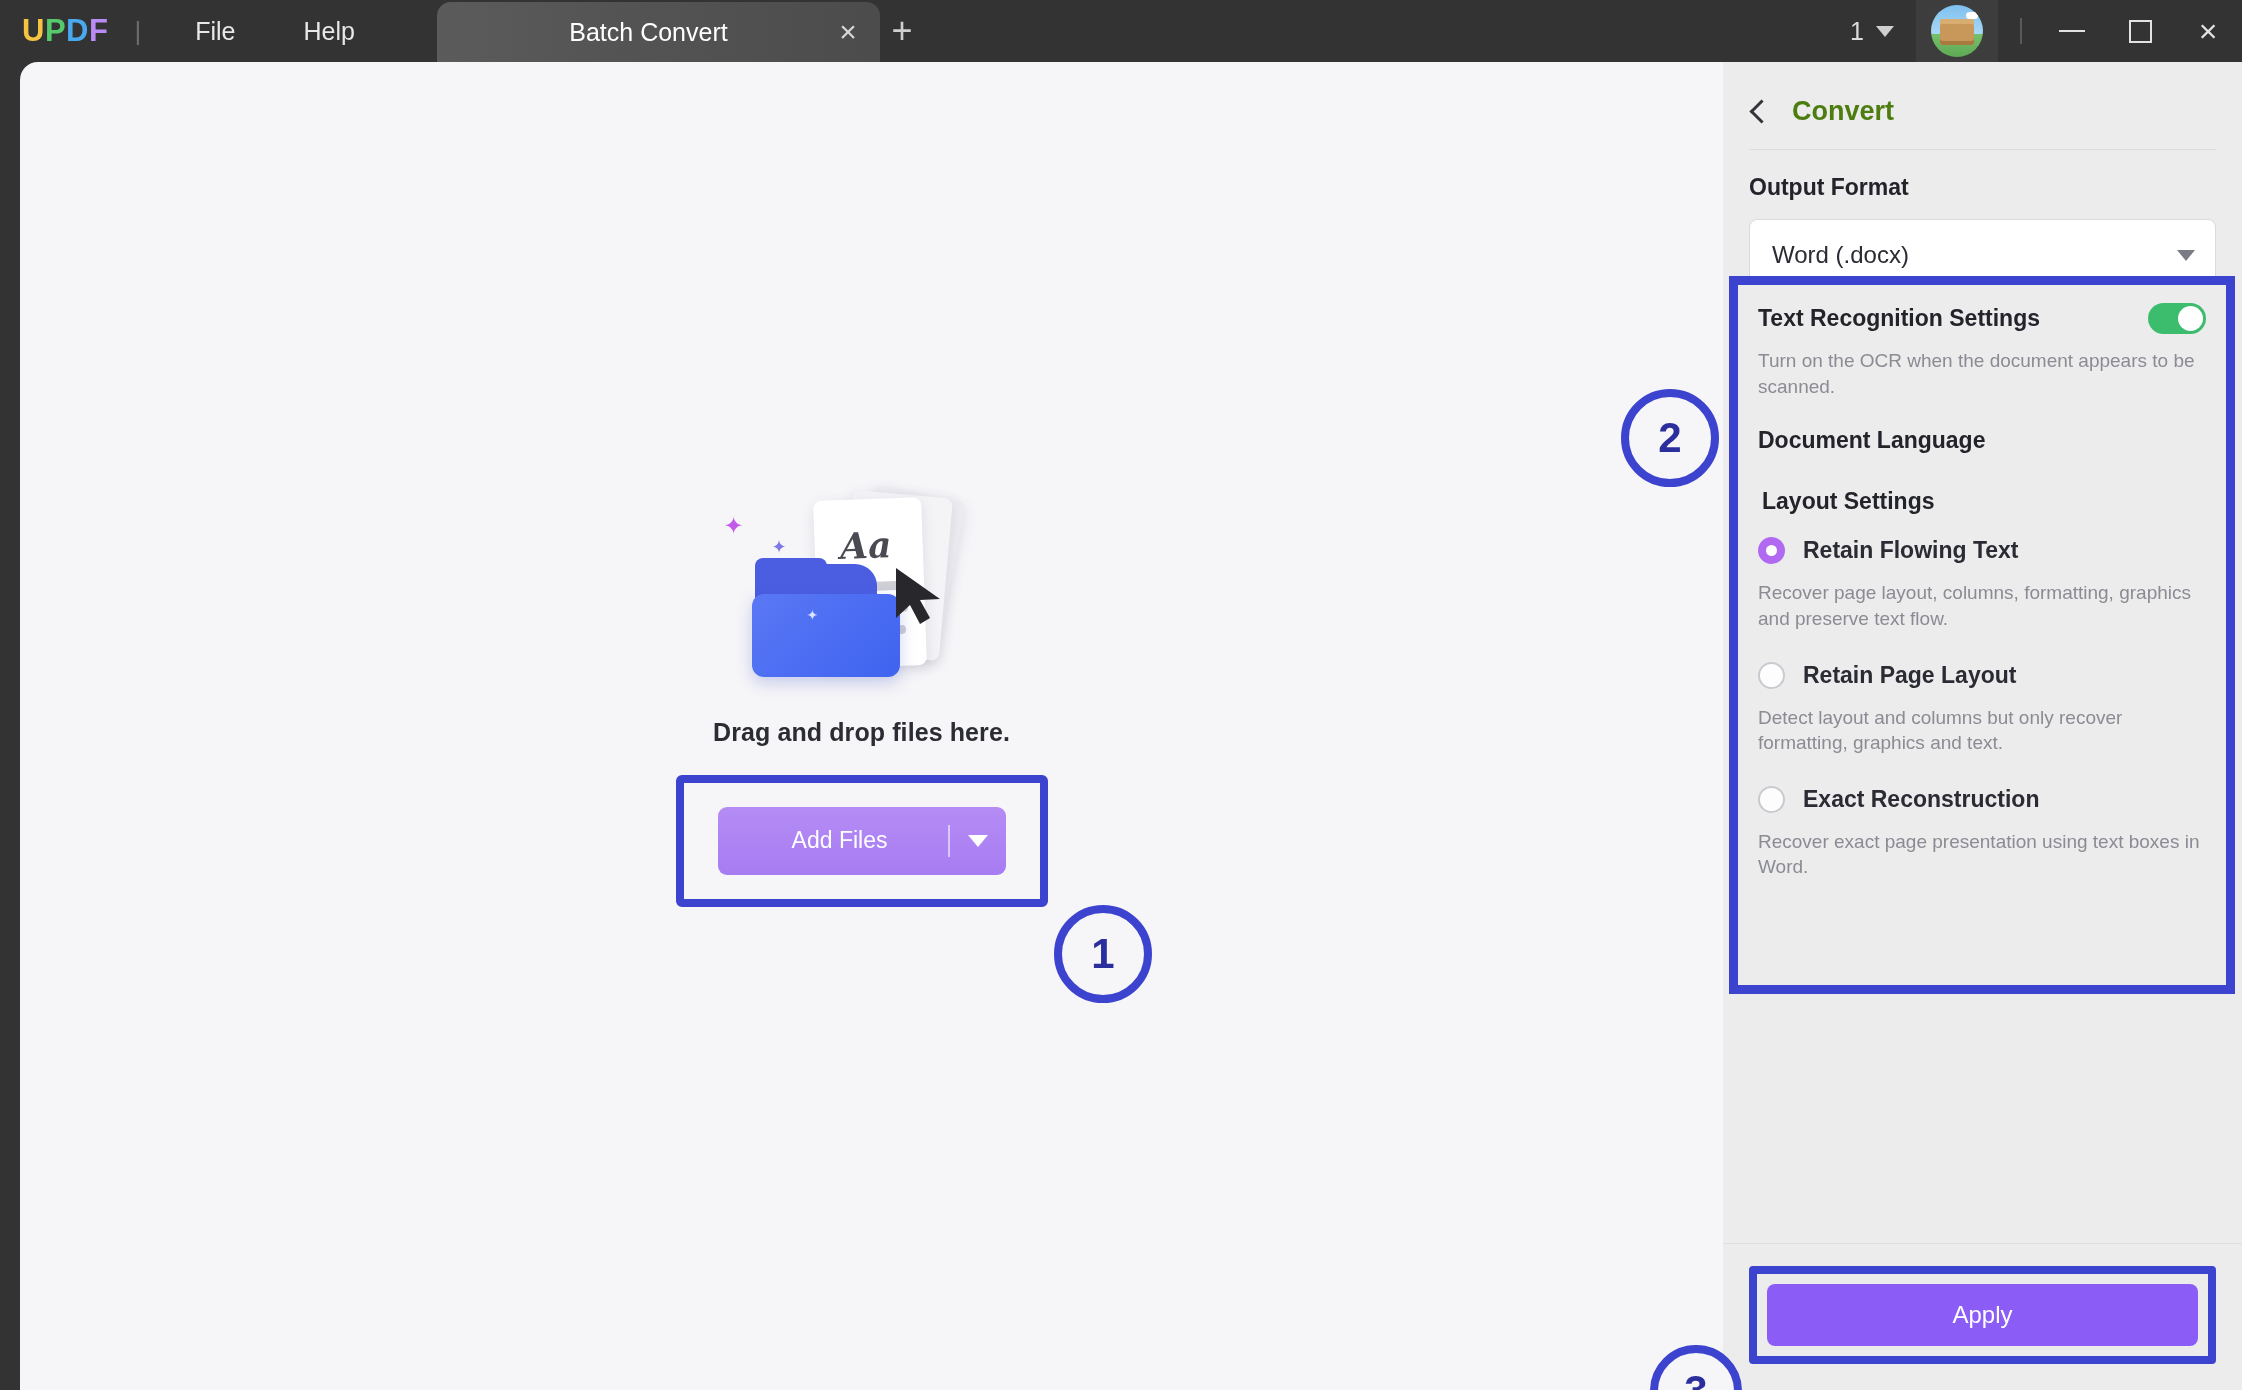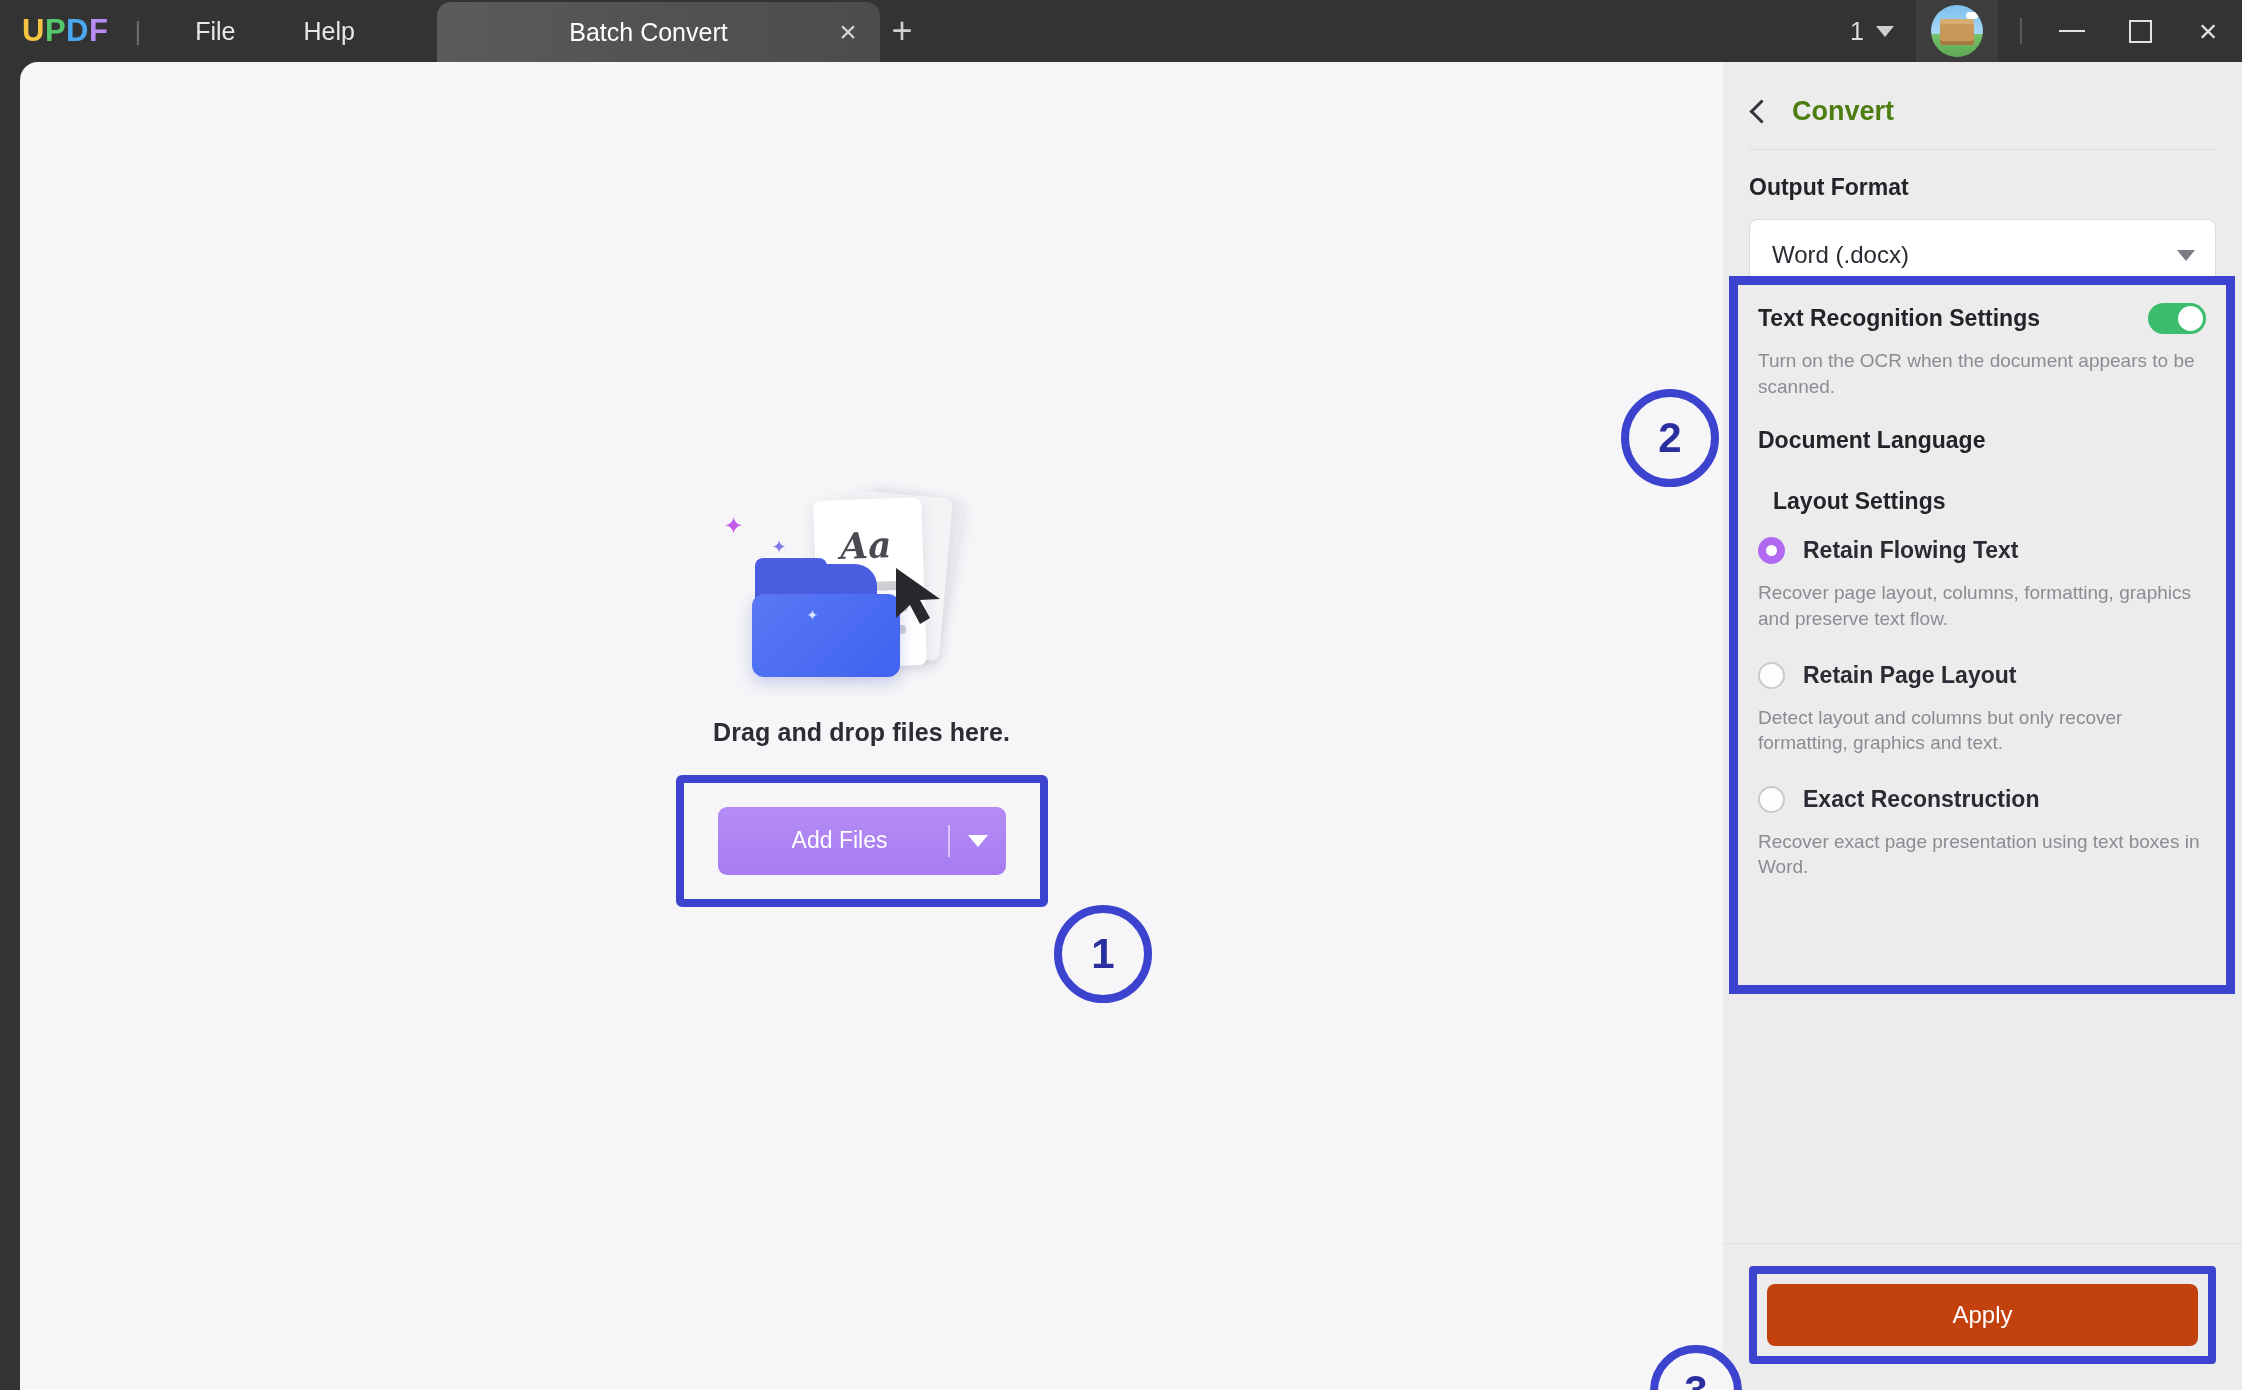--- a/index.html
+++ b/index.html
@@ -304,21 +304,21 @@
   }
   .toggle .knob {
     position: absolute; right: 3px; top: 3px;
     width: 25px; height: 25px; border-radius: 50%; background: #fff;
   }
   .hint {
     font-size: 19px; color: #8b8b93; line-height: 1.35;
     margin-bottom: 28px;
   }
   .doclang-label { margin-bottom: 16px; display: block; }
-  .layout-label { margin: 34px 0 22px 15px; display: block; }
+  .layout-label { margin: 34px 0 22px 4px; display: block; }
 
   .radio-row { display: flex; align-items: center; gap: 18px; margin-bottom: 16px; }
   .radio {
     width: 27px; height: 27px; border-radius: 50%;
     border: 2px solid #c9c9d0; background: #fdfdfd;
     flex: none;
   }
   .radio.checked {
     border: none; background: #b069f0;
     display: flex; align-items: center; justify-content: center;
@@ -338,21 +338,21 @@
     border-top: 1px solid #e0e0e2;
     padding: 22px 26px 26px 26px;
     position: relative;
   }
   .apply-highlight {
     border: 8px solid #3c43cf; border-radius: 4px;
     padding: 10px;
   }
   .apply-btn {
     height: 62px; border-radius: 8px;
-    background: #c2410c;
+    background: #8b5cf6;
     display: flex; align-items: center; justify-content: center;
     color: #ffffff; font-size: 24px;
   }
 </style>
 </head>
 <body>
 
 <div class="app">
 
   <div class="titlebar">

